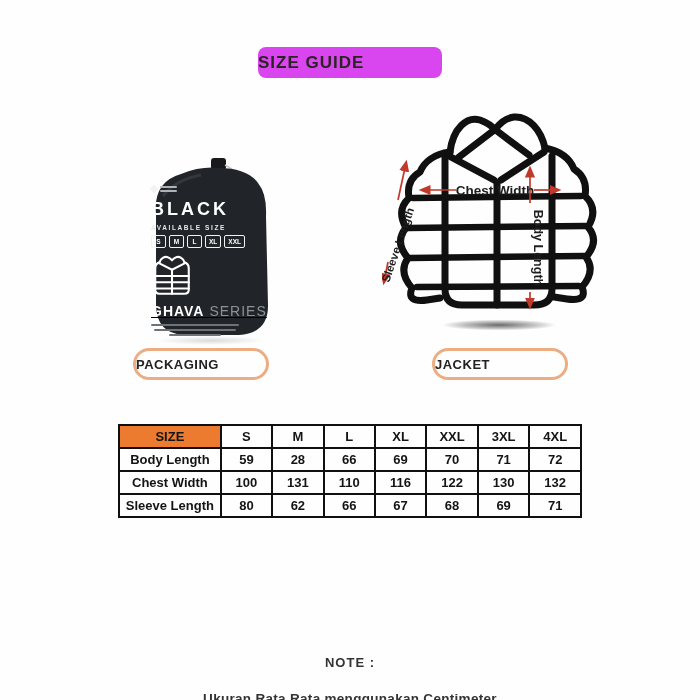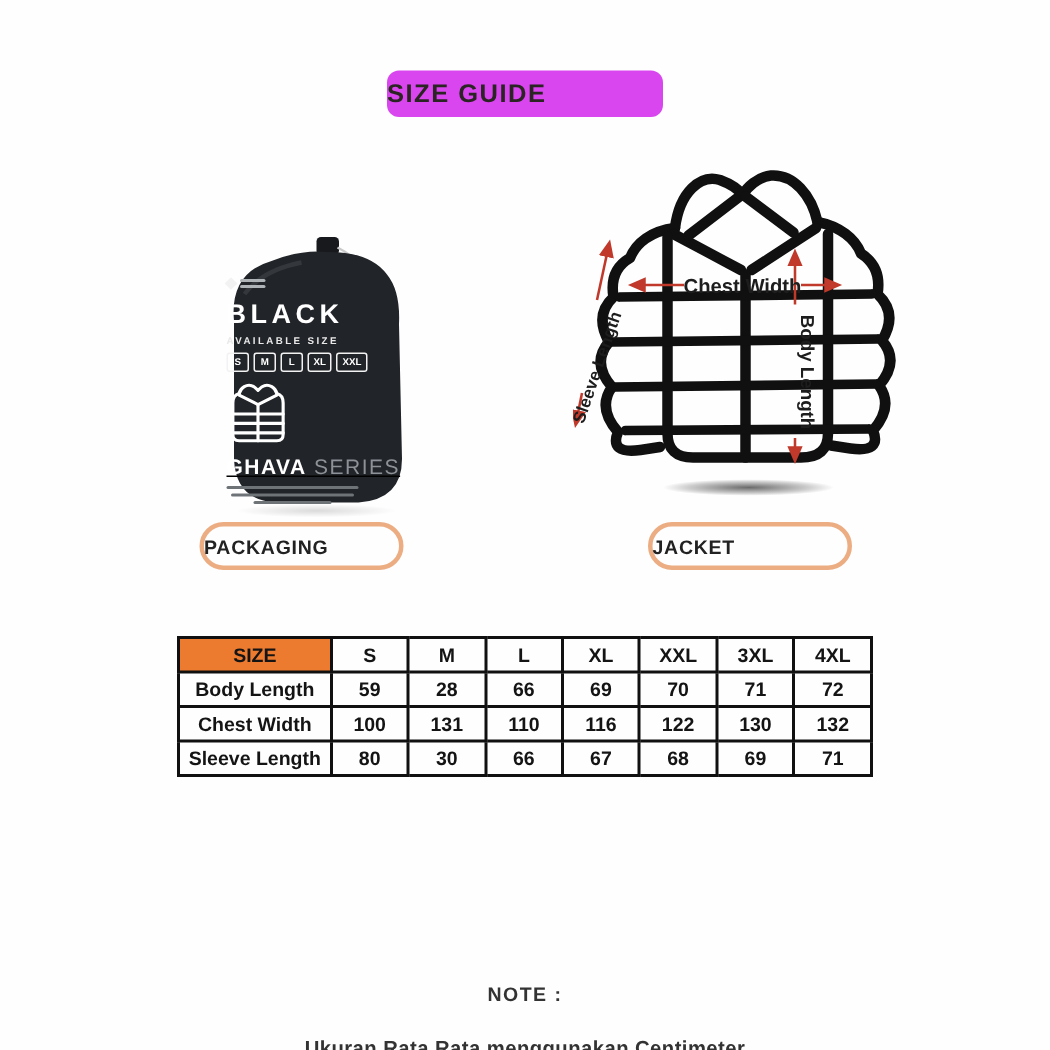--- a/index.html
+++ b/index.html
@@ -217,21 +217,21 @@
       <td>131</td>
       <td>110</td>
       <td>116</td>
       <td>122</td>
       <td>130</td>
       <td>132</td>
     </tr>
     <tr>
       <td>Sleeve Length</td>
       <td>80</td>
-      <td>30</td>
+      <td>62</td>
       <td>66</td>
       <td>67</td>
       <td>68</td>
       <td>69</td>
       <td>71</td>
     </tr>
   </tbody>
     </table>
 
 

